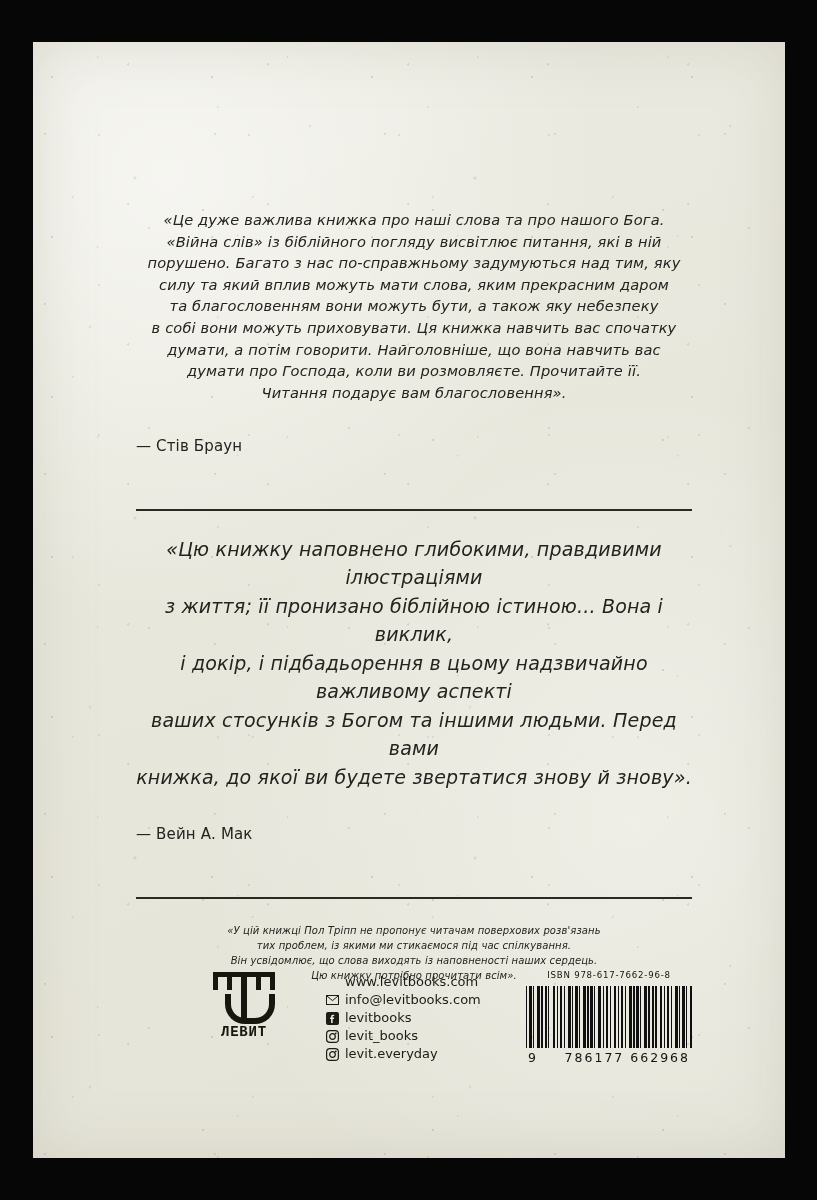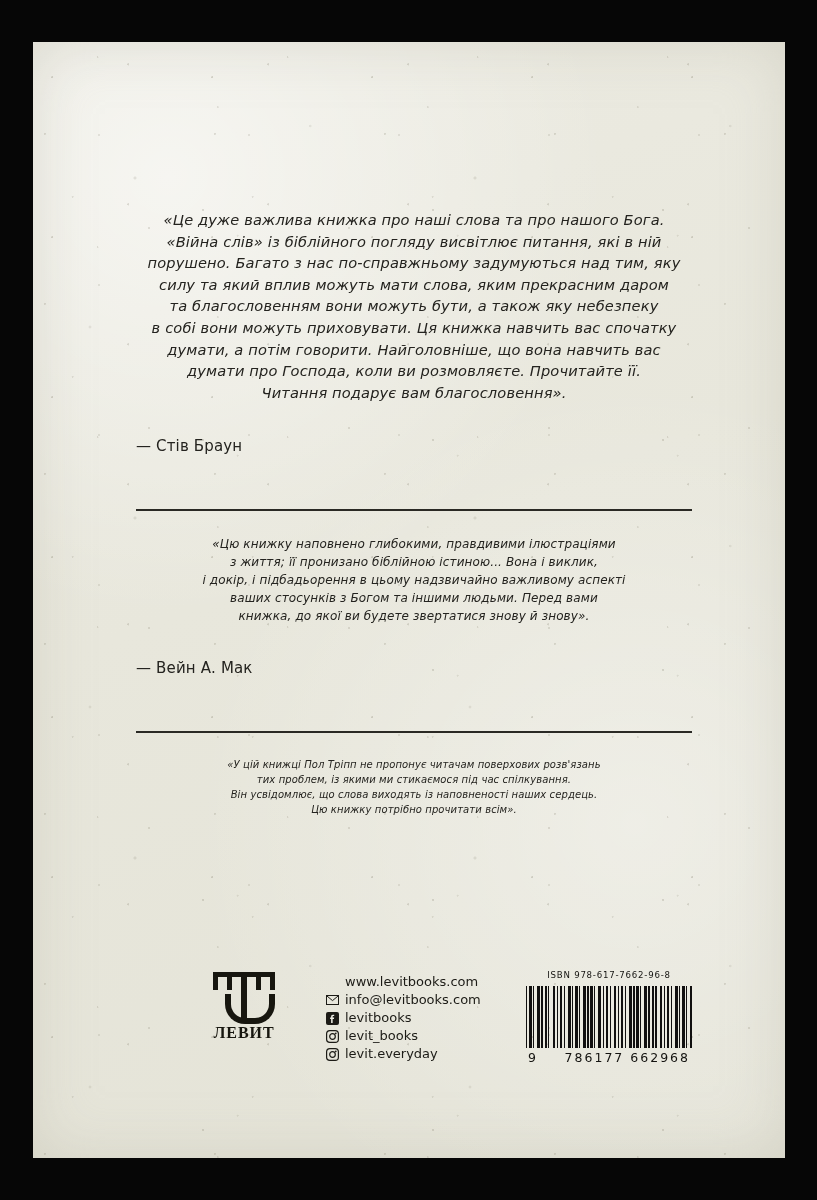--- a/index.html
+++ b/index.html
@@ -106,21 +106,21 @@
     letter-spacing: 0.01em;
   }
 
   .rule {
     width: 100%;
     height: 1.6px;
     background: #2a2924;
     margin: 26px 0 24px 0;
   }
 
-  .q2 .quote-text { font-size: 12px; line-height: 1.50; }
+  .q2 .quote-text { font-size: 19px; line-height: 1.50; }
   .q3 .quote-text { font-size: 10px; line-height: 1.50; }
 
   .spacer-1 { height: 28px; }
 
   
   .footer {
     position: absolute;
     left: 103px;
     top: 928px;
     width: 556px;
@@ -172,23 +172,23 @@
     left: 12px;
     top: 22px;
     width: 38px;
     height: 24px;
     border: 6px solid #17160f;
     border-top: none;
     border-radius: 0 0 20px 20px;
   }
   .logo-word {
     margin-top: 6px;
-    font-family: Liberation Serif, serif;
+    font-family: Liberation Mono, monospace;
     font-weight: bold;
-    font-size: 16px;
+    font-size: 14px;
     letter-spacing: 0.06em;
     color: #17160f;
   }
 
   .contacts {
     position: absolute;
     left: 190px;
     top: 4px;
     width: 230px;
     font-family: "DejaVu Sans", sans-serif;

